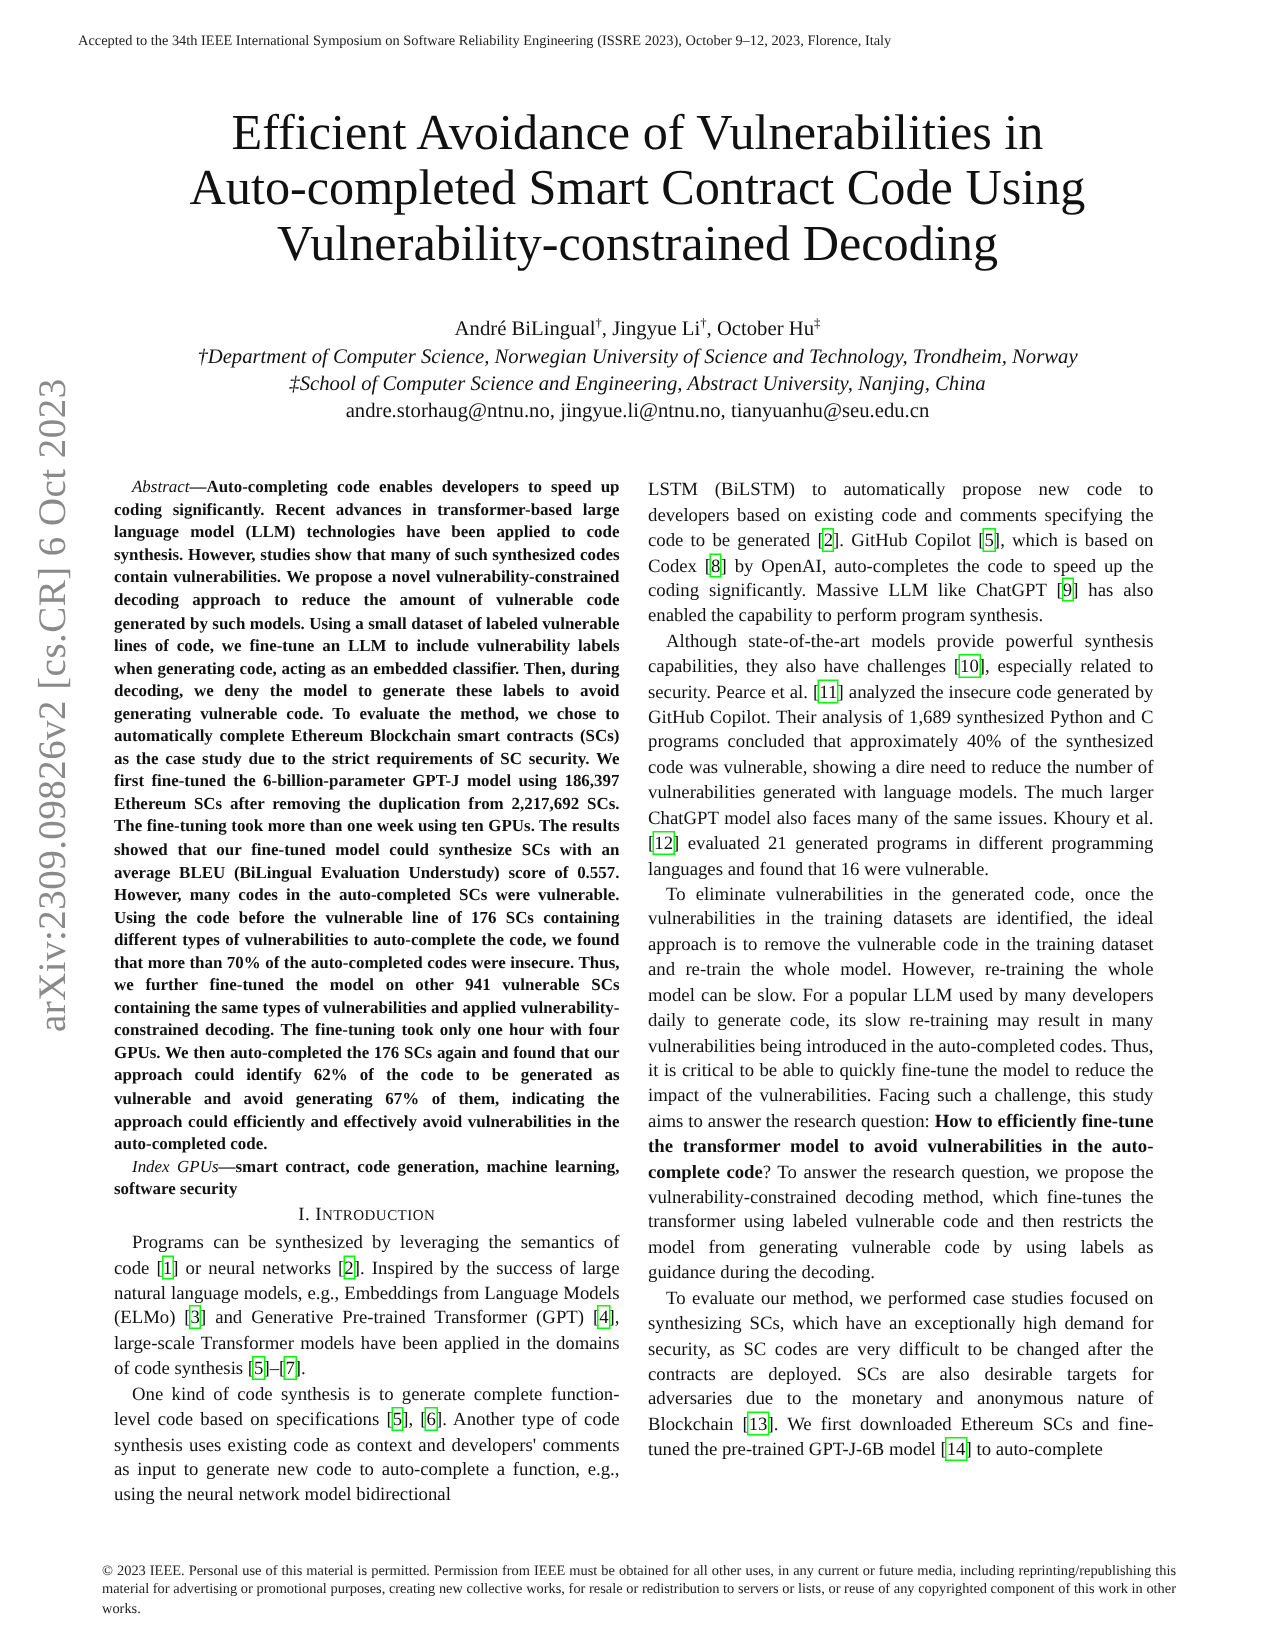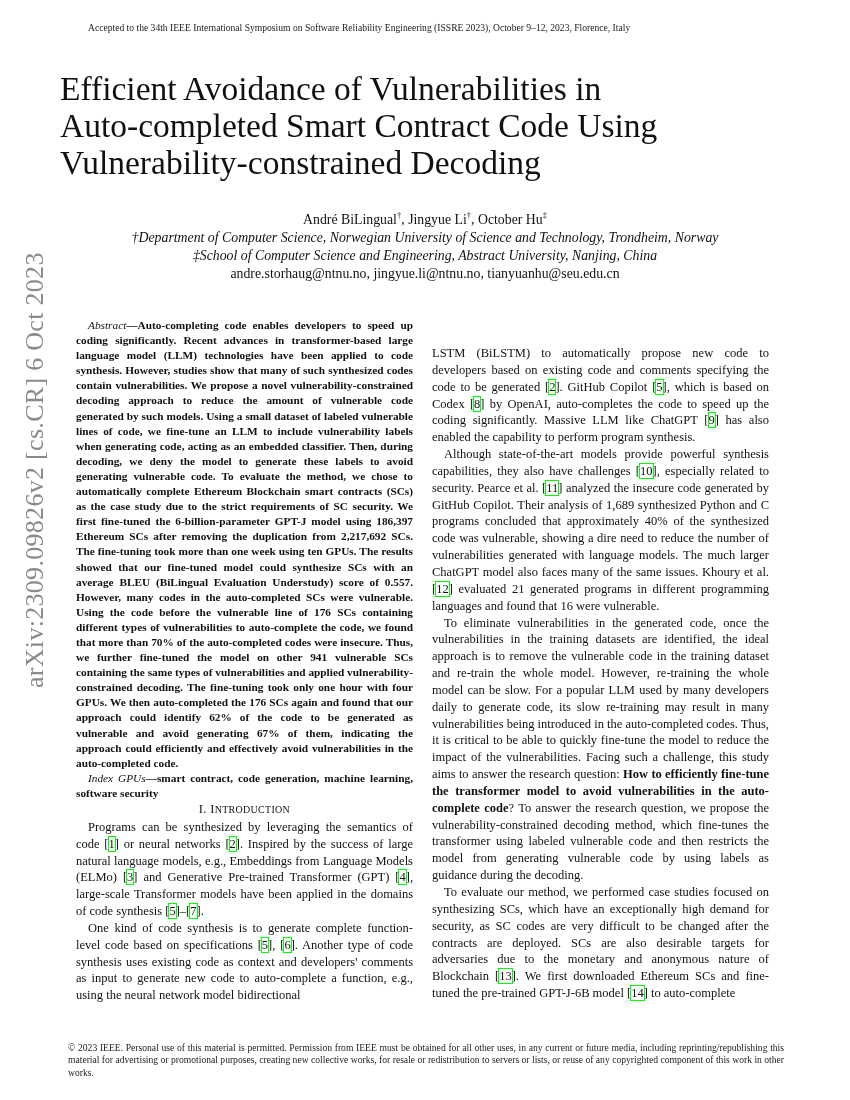--- a/index.html
+++ b/index.html
@@ -1,27 +1,27 @@
 <!DOCTYPE html>
 <html><head>
 <meta charset="utf-8">
 <style>
   html, body { margin:0; padding:0; background:#ffffff; }
   body { width:850px; height:1100px; position:relative; overflow:hidden; font-family:"Liberation Serif", "DejaVu Serif", serif; color:#111; }
-  .header-note { position:absolute; top:22px; left:0; width:742px; text-align:left; padding-left:88px; box-sizing:border-box; font-size:9.6px; letter-spacing:0; color:#222; }
-  .title { position:absolute; top:70px; left:60px; width:730px; text-align:left; font-size:33.5px; line-height:37px; font-weight:normal; color:#111; margin:0; }
+  .header-note { position:absolute; top:22px; left:0; width:742px; text-align:left; padding-left:52px; box-sizing:border-box; font-size:9.6px; letter-spacing:0; color:#222; }
+  .title { position:absolute; top:70px; left:60px; width:730px; text-align:center; font-size:33.5px; line-height:37px; font-weight:normal; color:#111; margin:0; }
   .authors { position:absolute; top:206px; left:60px; width:730px; text-align:center; font-size:13.8px; line-height:18px; }
   .authors .aff { font-style:italic; }
   .authors sup { font-size:8.5px; }
   .arxiv { position:absolute; left:20px; top:688px; transform-origin:0 0; transform:rotate(-90deg); font-size:26px; color:#8a8a8a; white-space:nowrap; letter-spacing:0.3px; font-family:"Liberation Serif", "DejaVu Serif", serif; }
   .col { position:absolute; top:318px; width:337px; font-size:12.5px; line-height:16.85px; text-align:justify; hyphens:auto; }
   .col.left { left:76px; }
   .col.right { left:432px; }
   .col p { margin:0; text-indent:12px; }
-  .col p.noindent { text-indent:0;margin-top:27px; }
+  .col p.noindent { text-indent:0; }
   .abstract { font-weight:bold; font-size:11.3px; line-height:15.1px; }
   .abstract .label { font-style:italic; font-weight:normal; }
   .sec-heading { text-align:center; font-size:12.5px; margin:16px 0 10px 0; text-indent:0 !important; letter-spacing:0.3px; }
   .sec-heading .sc { font-size:10px; }
   .cite { outline:1px solid #00ff00; outline-offset:0px; }
   .rq { font-weight:bold; }
   .footer { position:absolute; top:1042px; left:68px; width:716px; font-size:9.6px; line-height:12.4px; text-align:justify; color:#222; }
 </style>
 </head>
 <body>

